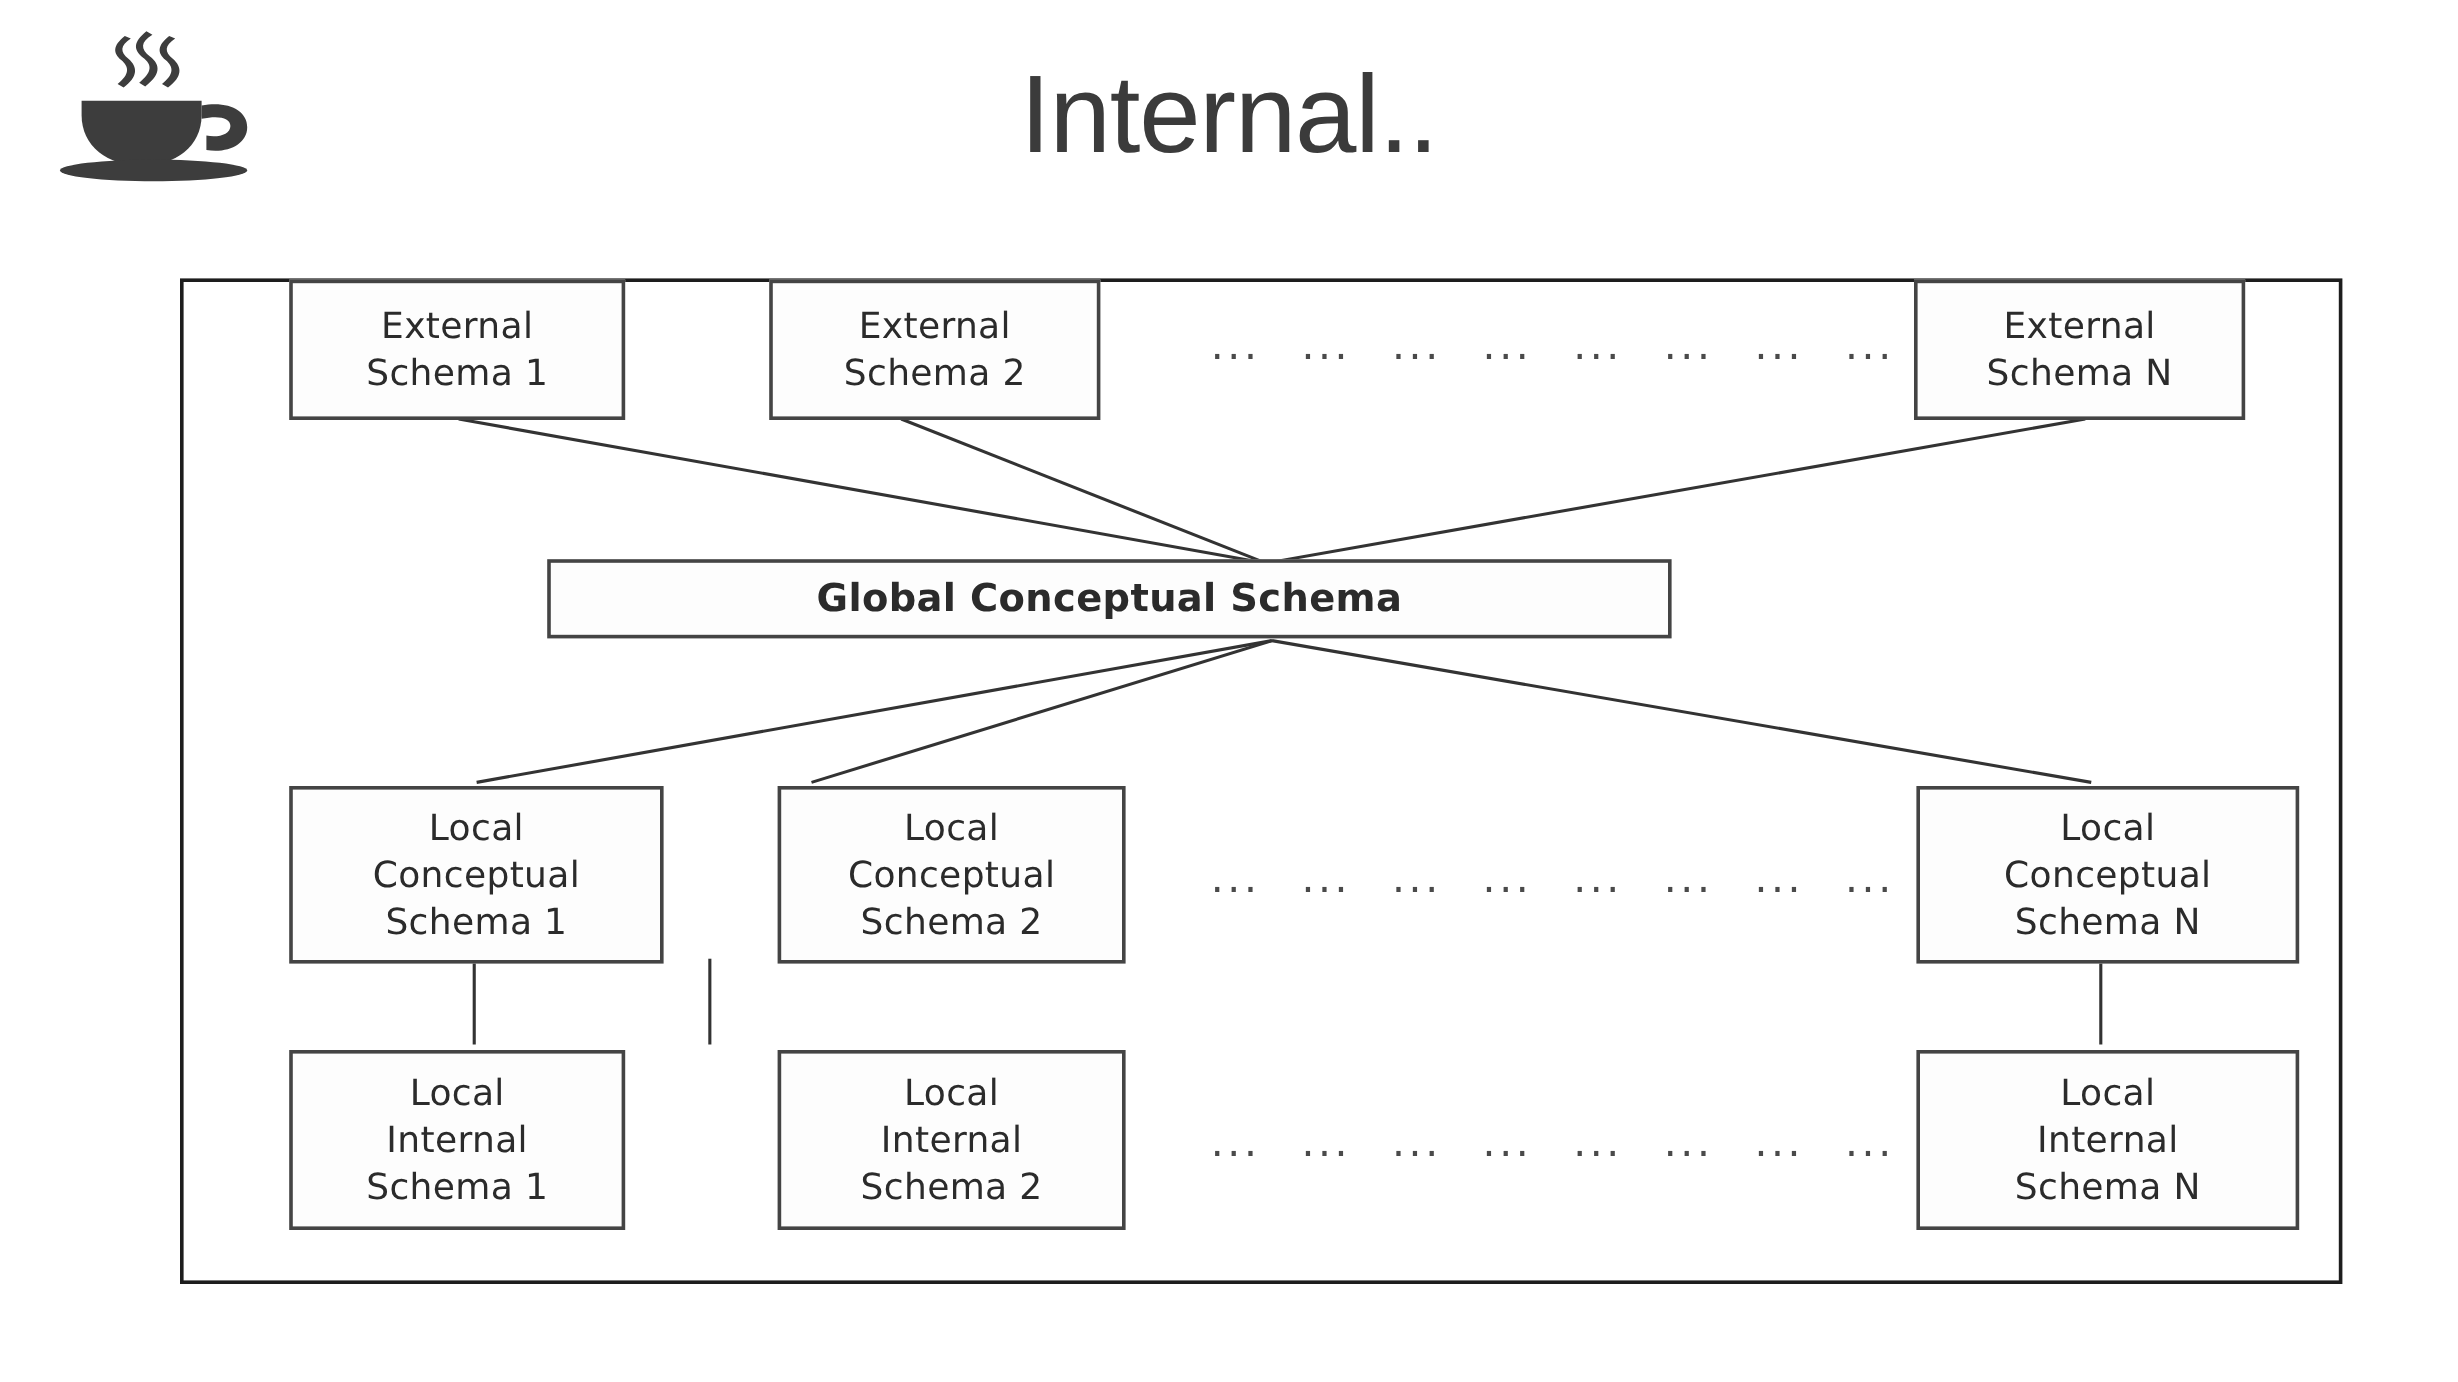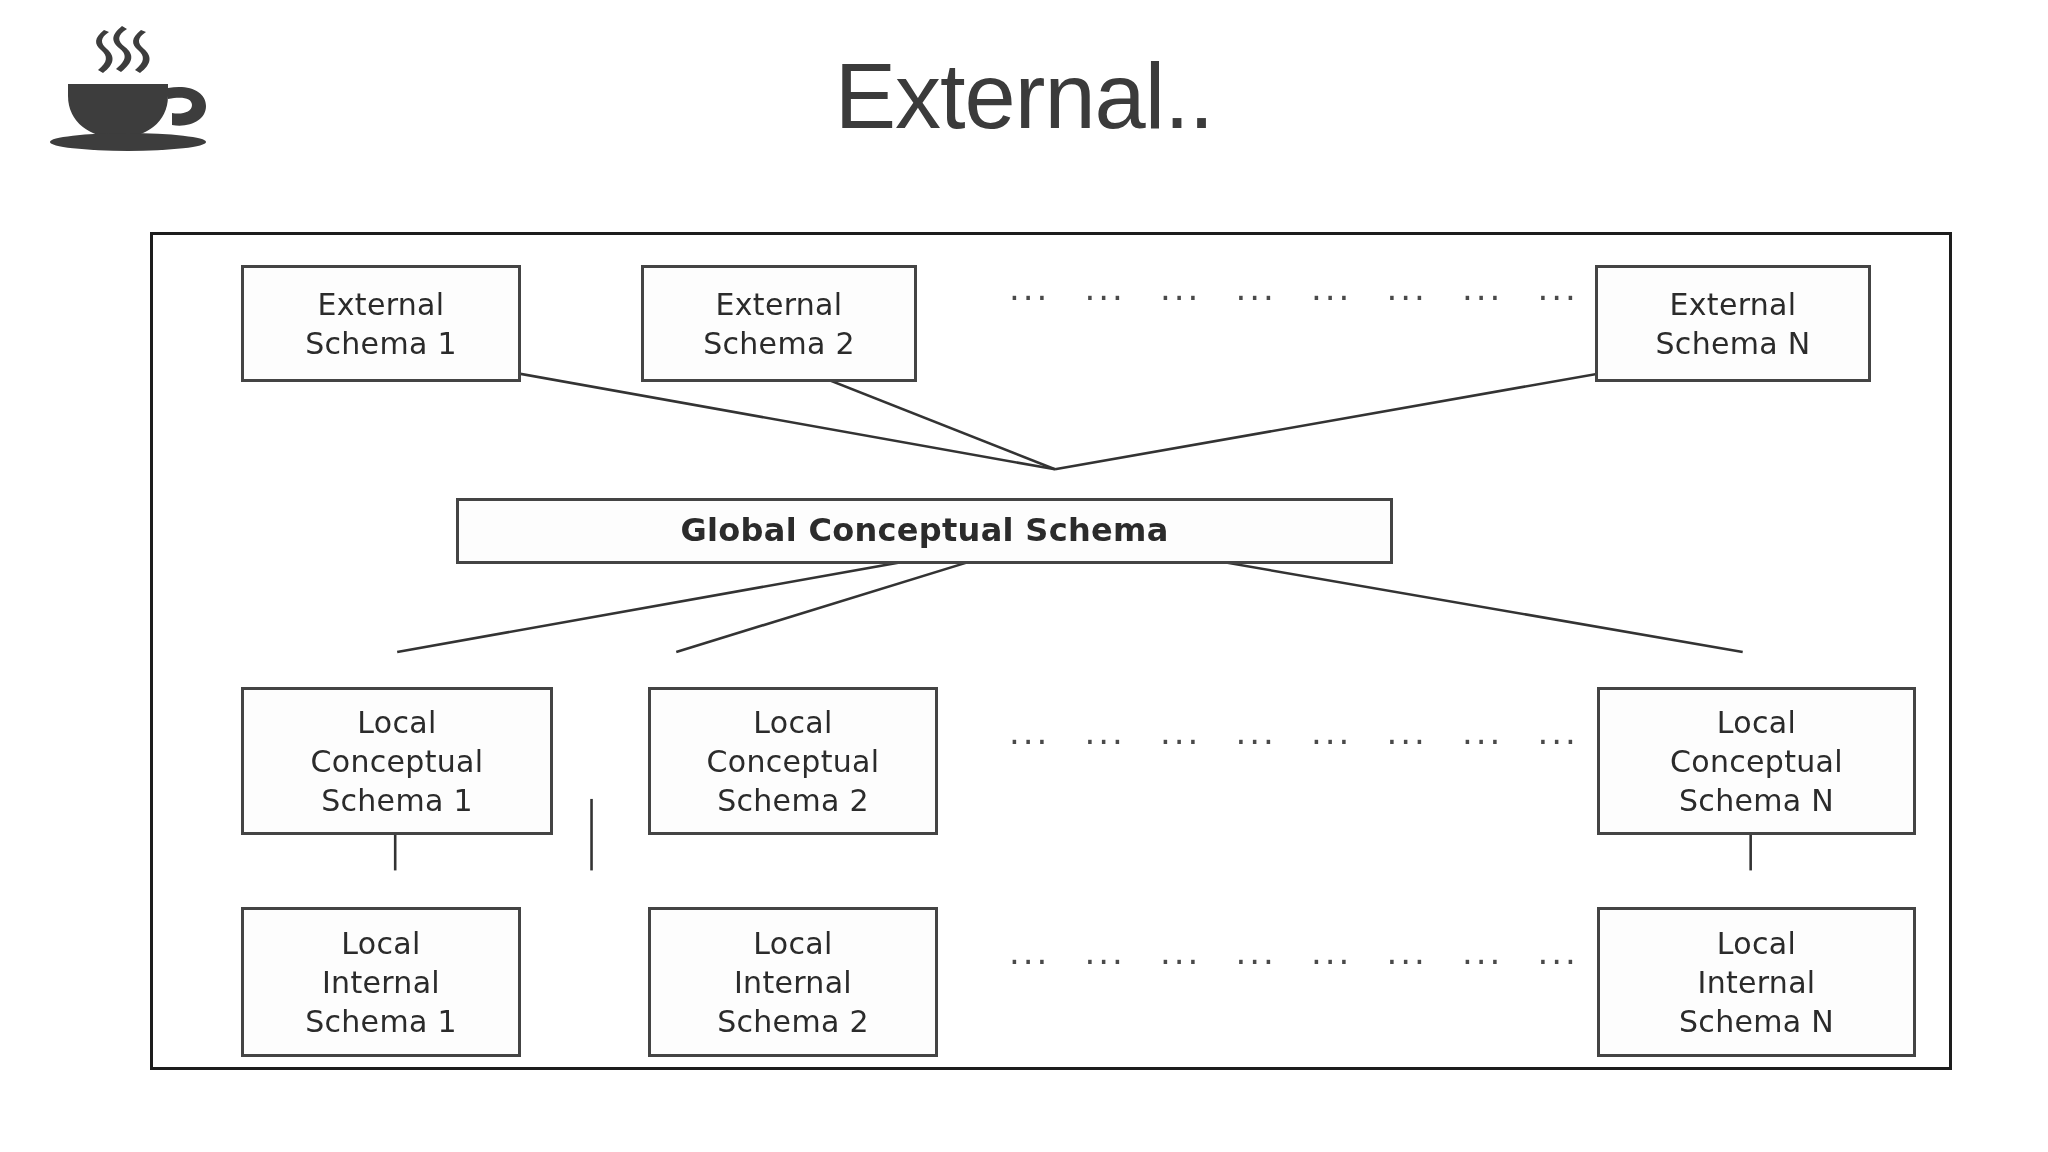--- a/index.html
+++ b/index.html
@@ -75,21 +75,20 @@
     display: flex;
     align-items: center;
     justify-content: center;
     text-align: center;
     color: #2b2b2b;
     font-size: 30px;
     line-height: 1.30;
     font-family: "DejaVu Sans", "Liberation Sans", sans-serif;
     letter-spacing: 0.3px;
     white-space: pre-line;
-    margin-top: 32px;
   }
 
   .node-label { display: block; padding: 0 6px; }
 
   .ellipsis-row {
     position: absolute;
     display: flex;
     justify-content: space-between;
     align-items: center;
     color: #4a4a4a;
@@ -118,21 +117,21 @@
 
         <path d="M26 62 h100 v12 c0 26 -22 42 -50 42 s-50 -16 -50 -42z"></path>
 
         <path d="M126 66 c22 -4 38 4 38 18 c0 14 -16 22 -34 19 l0 -12 c10 2 20 -1 20 -8 c0 -7 -10 -9 -24 -6z"></path>
 
         <ellipse cx="86" cy="120" rx="78" ry="9"></ellipse>
       </g>
     </svg>
   </div>
 
-  <div id="page-title">External..</div>
+  <div id="page-title">Internal..</div>
 
   <div id="diagram">
 
     <svg id="edges" viewBox="0 0 1802 838" preserveAspectRatio="none">
       <g stroke="#333333" stroke-width="2.6" fill="none">
 
         <line x1="230" y1="115" x2="905" y2="236"></line>
         <line x1="600" y1="115" x2="905" y2="236"></line>
         <line x1="1590" y1="115" x2="905" y2="236"></line>
 

